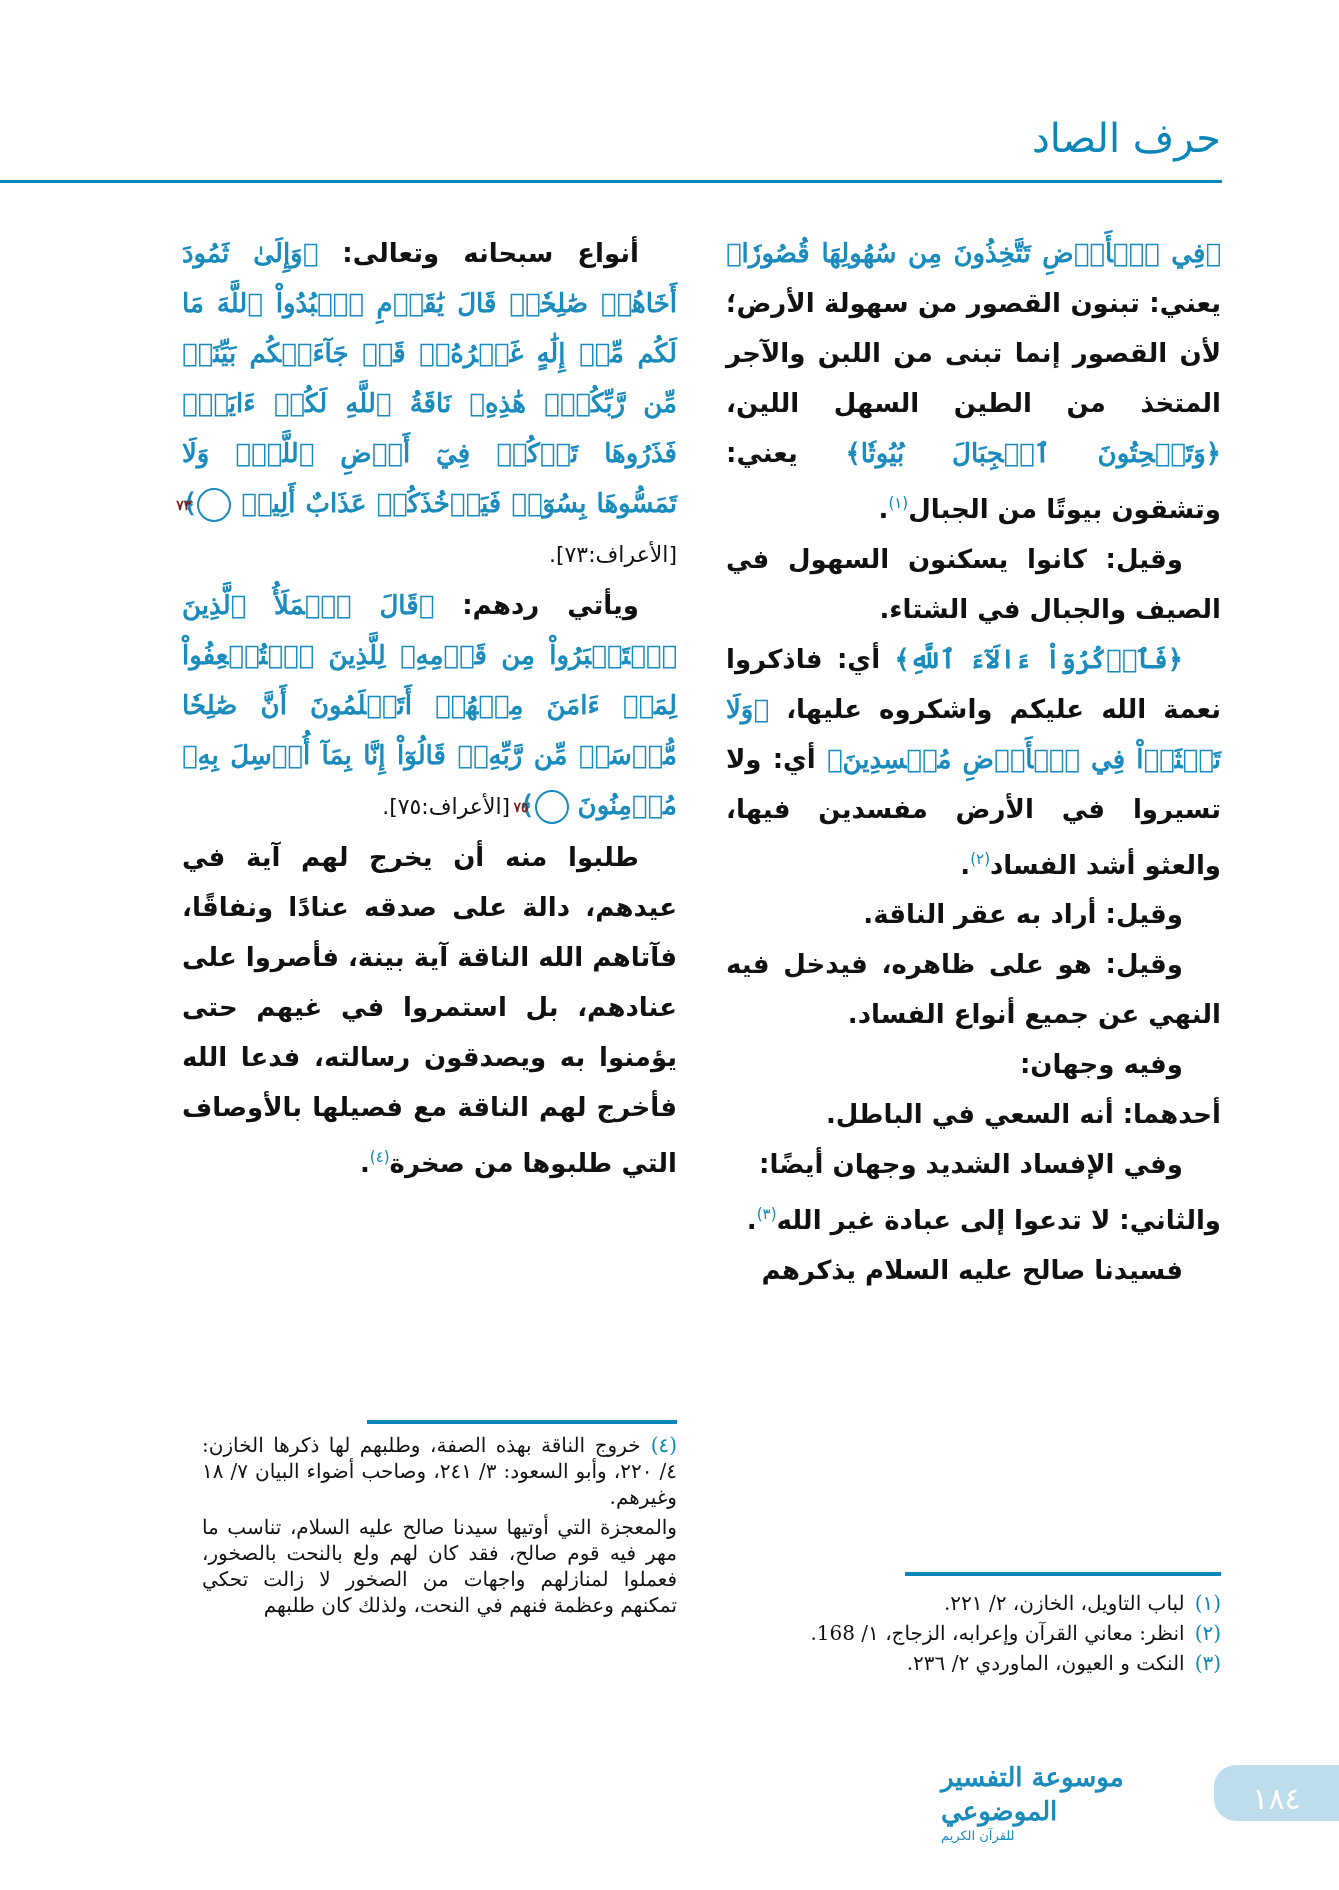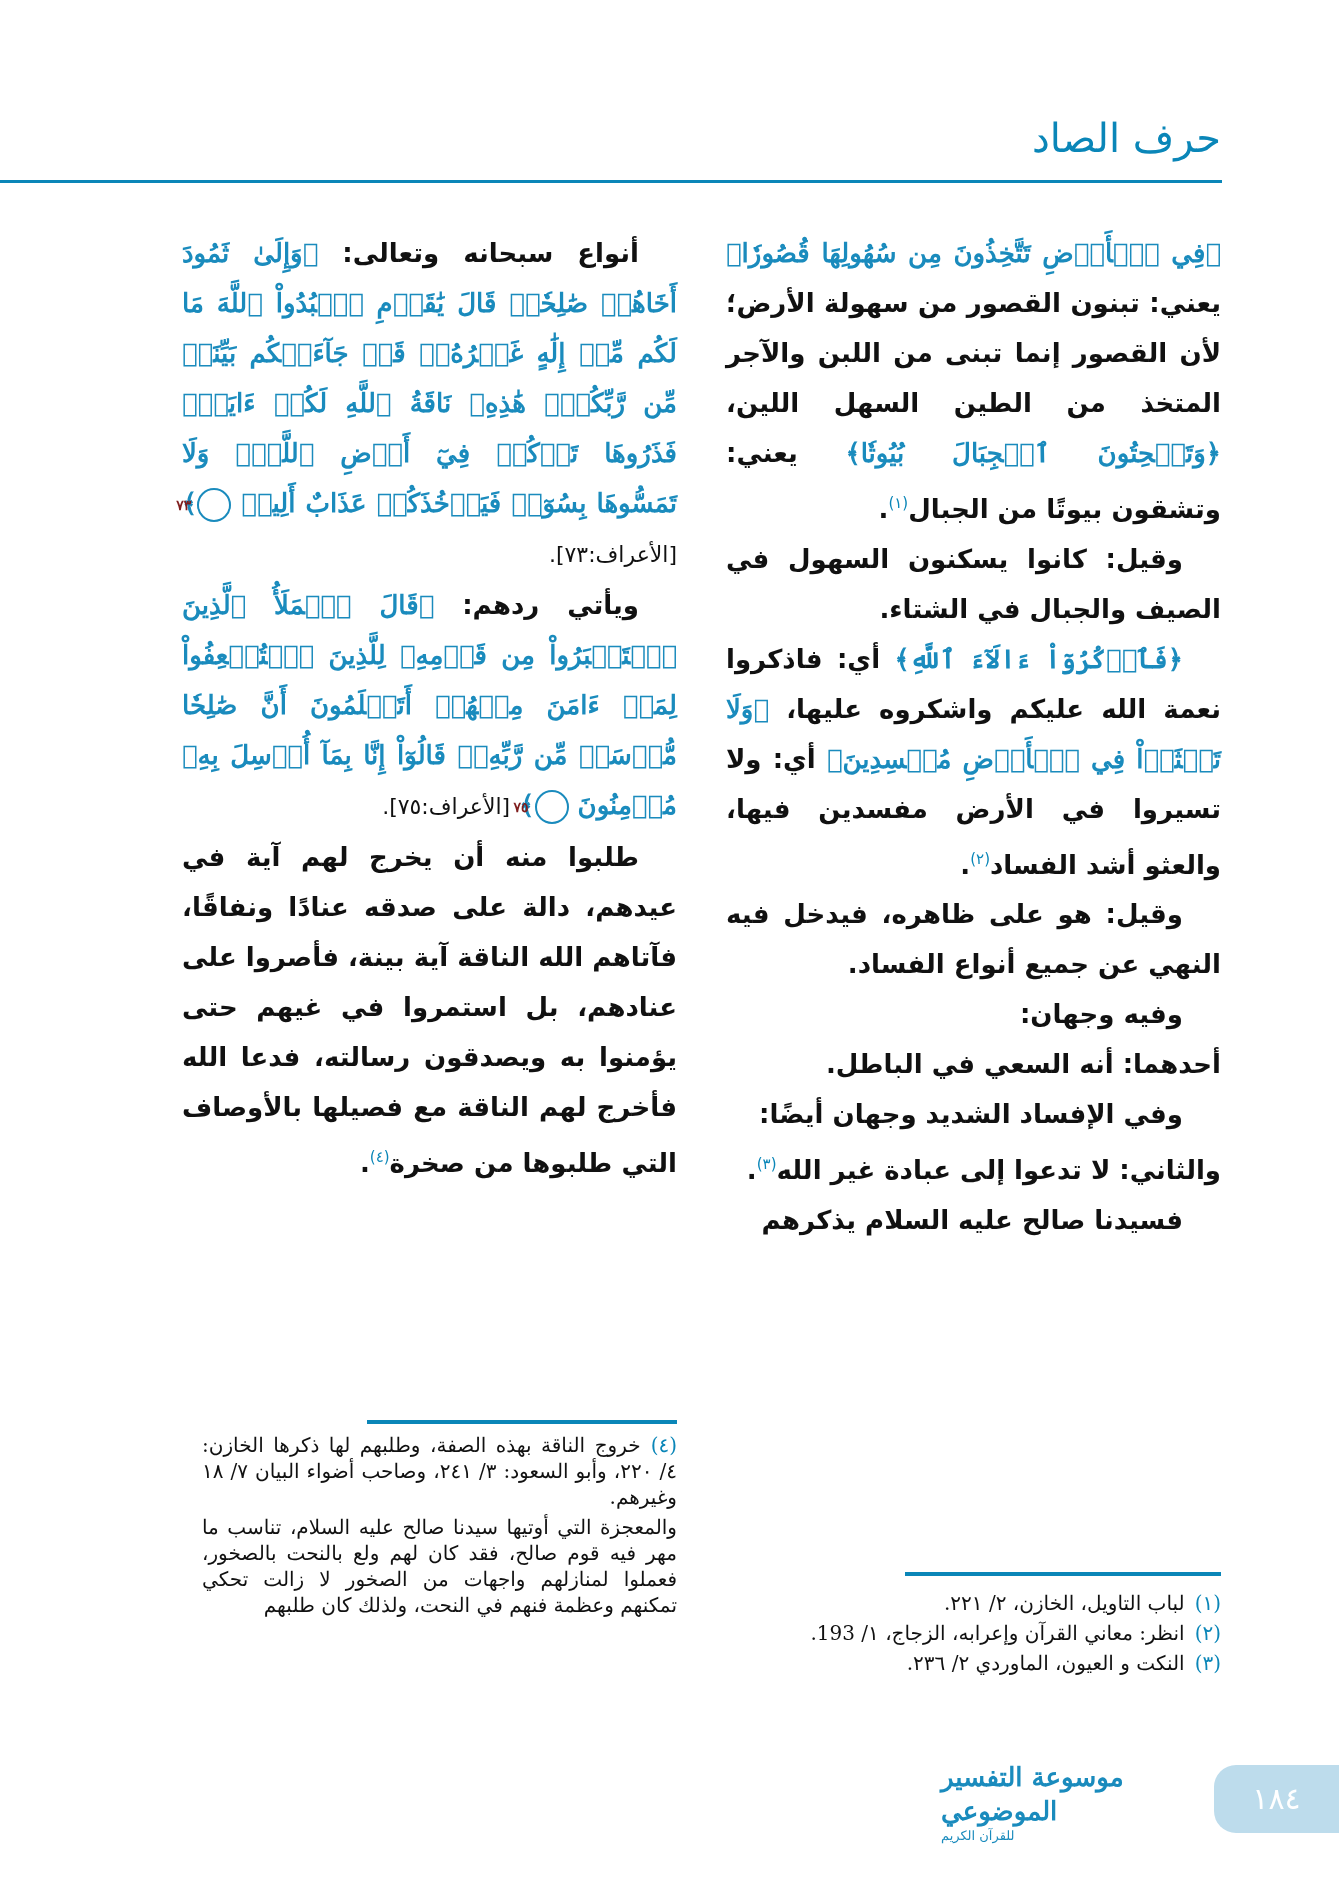--- a/index.html
+++ b/index.html
@@ -17,21 +17,21 @@
   .ref { font-weight:normal; font-size:22px; color:#111; }
   .sup { color:#0a86b8; font-size:15px; vertical-align:super; font-weight:normal; }
   .bracket { color:#1a8bbd; }
   .ayah-num { display:inline-block; width:30px; height:30px; border:2px solid #1a8bbd; border-radius:50%;
               text-align:center; line-height:30px; font-size:14px; color:#7f1d1d; vertical-align:middle; }
   .fn-rule { position:absolute; height:4px; background:#0a86b8; }
   .fn-block { position:absolute; direction:rtl; font-family:"DejaVu Serif", serif; font-size:20px;
               line-height:26px; color:#111; }
   .fn { margin:0 0 4px 0; text-align:justify; }
   .fn-num { color:#0a86b8; margin-left:10px; }
-  .page-badge { position:absolute; right:0; top:1765px; width:125px; height:68px; background:#bddcec;
+  .page-badge { position:absolute; right:0; top:1765px; width:125px; height:56px; background:#bddcec;
                 border-radius:22px 0 0 22px; color:#fff; font-size:30px; text-align:center; line-height:68px;
                 font-family:"DejaVu Sans", sans-serif; }
   .logo { position:absolute; right:158px; top:1760px; width:240px; text-align:left; color:#1a8bbd; direction:rtl; }
   .logo-main { font-family:"DejaVu Serif", serif; font-weight:bold; font-size:26px; line-height:34px; }
   .logo-sub { font-family:"DejaVu Serif", serif; font-size:13px; line-height:16px; }
 </style>
 </head>
 <body>
 
 <div class="header-title">حرف الصاد</div>
@@ -44,20 +44,21 @@
     <span class="q"><span class="bracket">﴿</span><span>وَتَنۡحِتُونَ ٱلۡجِبَالَ بُيُوتٗا</span><span class="bracket">﴾</span></span>
     <span>يعني: وتشقون بيوتًا من الجبال</span><span class="sup">(١)</span>.
   </p>
   <p class="p indent">وقيل: كانوا يسكنون السهول في الصيف والجبال في الشتاء.</p>
   <p class="p indent">
     <span class="q"><span class="bracket">﴿</span><span>فَٱذۡكُرُوٓاْ ءَالَآءَ ٱللَّهِ</span><span class="bracket">﴾</span></span>
     <span>أي: فاذكروا نعمة الله عليكم واشكروه عليها،</span>
     <span class="q"><span class="bracket">﴿</span><span>وَلَا تَعۡثَوۡاْ فِي ٱلۡأَرۡضِ مُفۡسِدِينَ</span><span class="bracket">﴾</span></span>
     <span>أي: ولا تسيروا في الأرض مفسدين فيها، والعثو أشد الفساد</span><span class="sup">(٢)</span>.
   </p>
+  <p class="p indent">وقيل: أراد به عقر الناقة.</p>
   <p class="p indent">وقيل: هو على ظاهره، فيدخل فيه النهي عن جميع أنواع الفساد.</p>
   <p class="p indent">وفيه وجهان:</p>
   <p class="p">أحدهما: أنه السعي في الباطل.</p>
   <p class="p indent">وفي الإفساد الشديد وجهان أيضًا:</p>
   <p class="p"><span>والثاني: لا تدعوا إلى عبادة غير الله</span><span class="sup">(٣)</span>.</p>
   <p class="p indent">فسيدنا صالح عليه السلام يذكرهم</p>
 </div>
 
 <div class="col col-left">
   <p class="p indent">
@@ -75,21 +76,21 @@
 
 <div class="fn-rule" style="right:662px; top:1420px; width:310px;"></div>
 <div class="fn-block" style="right:662px; top:1432px; width:475px;">
   <p class="fn"><span class="fn-num">(٤)</span><span>خروج الناقة بهذه الصفة، وطلبهم لها ذكرها الخازن: ٤/ ٢٢٠، وأبو السعود: ٣/ ٢٤١، وصاحب أضواء البيان ٧/ ١٨ وغيرهم.</span></p>
   <p class="fn"><span>والمعجزة التي أوتيها سيدنا صالح عليه السلام، تناسب ما مهر فيه قوم صالح، فقد كان لهم ولع بالنحت بالصخور، فعملوا لمنازلهم واجهات من الصخور لا زالت تحكي تمكنهم وعظمة فنهم في النحت، ولذلك كان طلبهم</span></p>
 </div>
 
 <div class="fn-rule" style="right:118px; top:1572px; width:316px;"></div>
 <div class="fn-block" style="right:118px; top:1590px; width:495px;">
   <p class="fn"><span class="fn-num">(١)</span><span>لباب التاويل، الخازن، ٢/ ٢٢١.</span></p>
-  <p class="fn"><span class="fn-num">(٢)</span><span>انظر: معاني القرآن وإعرابه، الزجاج، ١/ 193.</span></p>
+  <p class="fn"><span class="fn-num">(٢)</span><span>انظر: معاني القرآن وإعرابه، الزجاج، ١/ 168.</span></p>
   <p class="fn"><span class="fn-num">(٣)</span><span>النكت و العيون، الماوردي ٢/ ٢٣٦.</span></p>
 </div>
 
 <div class="logo">
   <div class="logo-main">موسوعة التفسير الموضوعي</div>
   <div class="logo-sub">للقرآن الكريم</div>
 </div>
 <div class="page-badge">١٨٤</div>
 
 </body></html>

